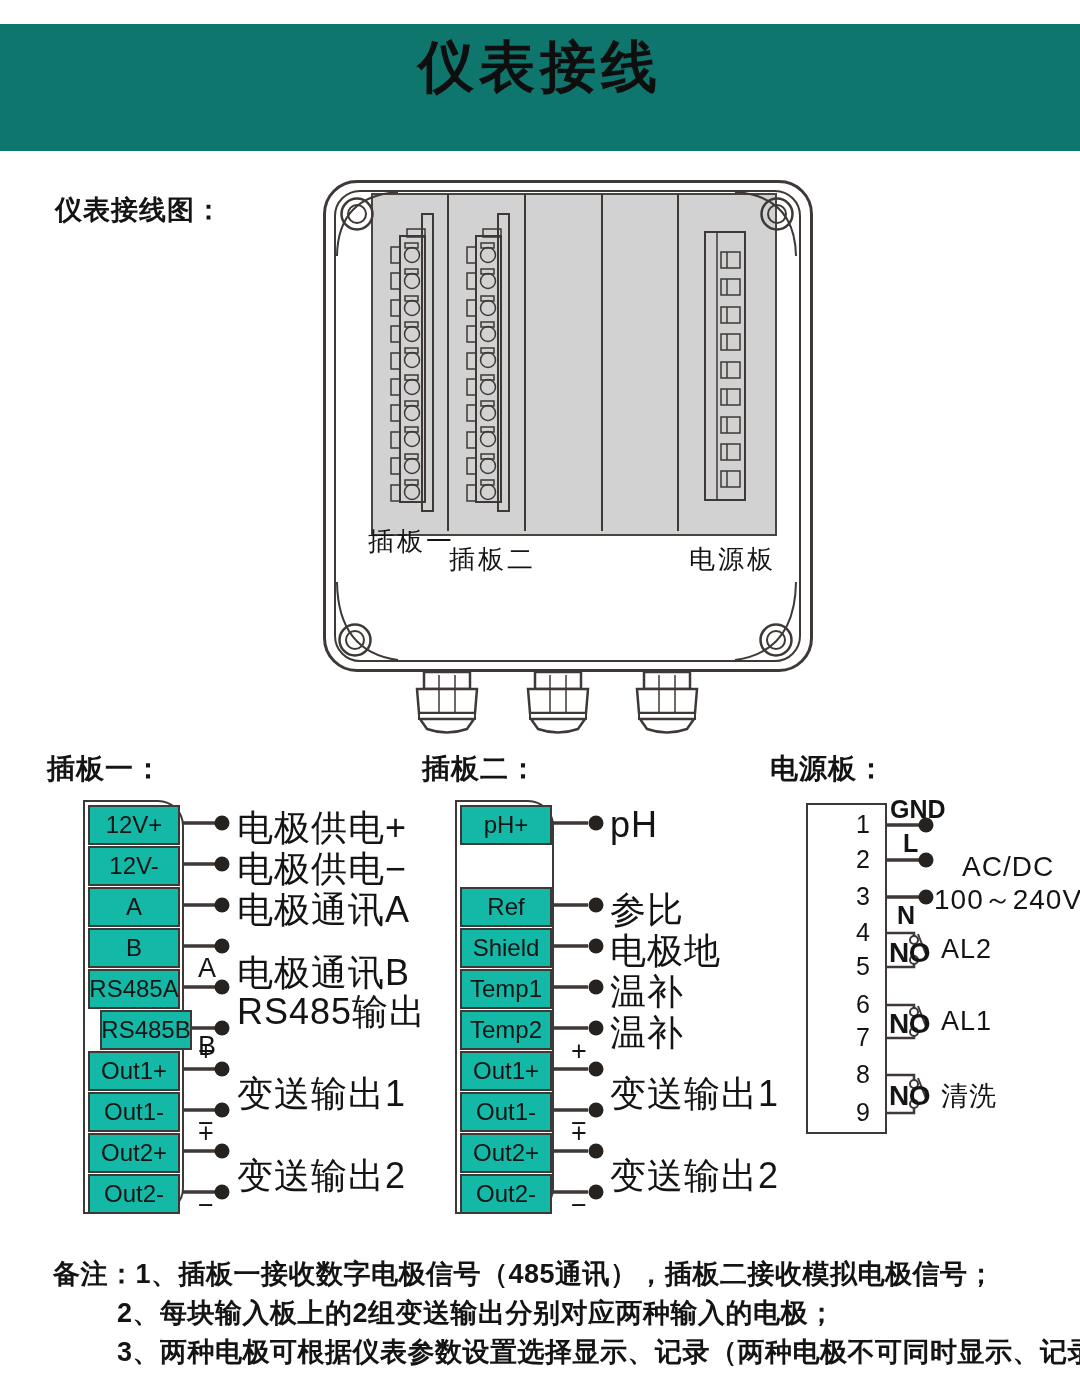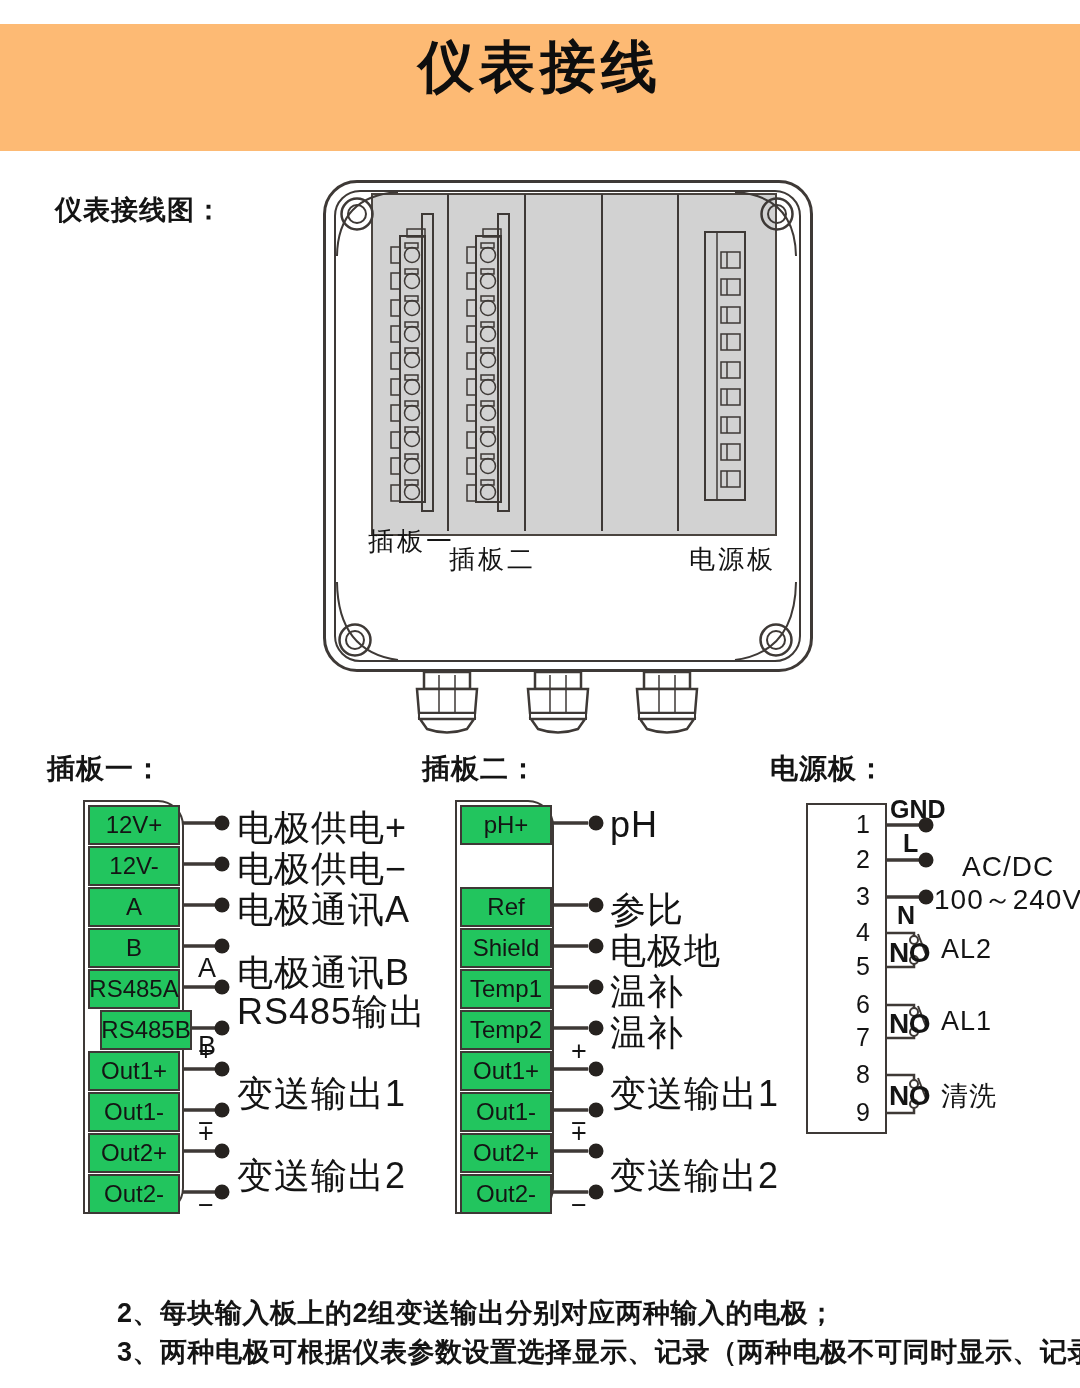--- a/index.html
+++ b/index.html
@@ -1,29 +1,29 @@
 <!DOCTYPE html>
 <html><head>
 <meta charset="utf-8">
 <style>
   html,body{margin:0;padding:0;background:#ffffff}
   .canvas{position:relative;width:1080px;height:1388px;background:#ffffff;overflow:hidden;
           font-family:"Liberation Sans","DejaVu Sans",sans-serif;color:#141414}
-  .banner{position:absolute;left:0;top:24px;width:1080px;height:127px;background:#fdba74;text-align:center}
+  .banner{position:absolute;left:0;top:24px;width:1080px;height:127px;background:#0f766e;text-align:center}
   .title{font-size:56px;font-weight:700;letter-spacing:5px;padding-top:6px;color:#0e0e0e}
   .subtitle{font-size:21px;margin-top:1px;letter-spacing:.5px;color:#1c1c1c}
   .dlabel{position:absolute;left:55px;top:192px;font-size:27px;font-weight:600;letter-spacing:1px}
   .sechead{position:absolute;font-size:28px;font-weight:600;letter-spacing:1px}
   .encouter{position:absolute;left:323px;top:180px;width:484px;height:486px;border:3px solid #3e3936;border-radius:34px}
   .encinner{position:absolute;left:334px;top:190px;width:463px;height:468px;border:2px solid #3e3936;border-radius:26px}
   .encpanel{position:absolute;left:371px;top:193px;width:402px;height:339px;background:#d2d2d2;border:2px solid #4a443f;z-index:0}
   .slotlbl{position:absolute;font-size:26px;font-family:"Liberation Serif","DejaVu Serif",serif;letter-spacing:3px;z-index:2}
   .cont{position:absolute;border:2.5px solid #3e3936;background:#ffffff;z-index:1}
   .rround{border-radius:0 26px 26px 0}
-  .tbox{position:absolute;width:88px;height:36px;border:2.5px solid #3e3936;background:#22c55e;display:flex;
+  .tbox{position:absolute;width:88px;height:36px;border:2.5px solid #3e3936;background:#14b8a6;display:flex;
         align-items:center;justify-content:center;font-size:24px;z-index:2}
   .lbl{position:absolute;font-size:36px;white-space:nowrap;letter-spacing:1px;z-index:2}
   .mark{position:absolute;font-size:27px;z-index:2}
   .num{position:absolute;left:848px;width:30px;text-align:center;font-size:25px;z-index:2}
   .pwr{position:absolute;font-size:25px;font-weight:600;z-index:2}
   .pwrbig{position:absolute;font-size:28px;font-weight:500;letter-spacing:1px;z-index:2;white-space:nowrap}
   .no{position:absolute;left:889px;font-size:28px;font-weight:700;letter-spacing:-.5px;z-index:2}
   .rlbl{position:absolute;font-size:27px;letter-spacing:1px;z-index:2;white-space:nowrap}
   .note{position:absolute;font-size:27px;font-weight:600;white-space:nowrap;letter-spacing:.5px}
   svg.art{position:absolute;left:0;top:0;z-index:1;pointer-events:none}
@@ -345,16 +345,19 @@
   <div class="pwr" style="left:897px;top:901px">N</div>
   <div class="pwrbig" style="left:962px;top:851px">AC/DC</div>
   <div class="pwrbig" style="left:934px;top:881px">100～240V</div>
   <div class="no" style="top:937px">NO</div>
   <div class="rlbl" style="left:941px;top:934px">AL2</div>
   <div class="no" style="top:1008px">NO</div>
   <div class="rlbl" style="left:941px;top:1006px">AL1</div>
   <div class="no" style="top:1080px">NO</div>
   <div class="rlbl" style="left:941px;top:1078px">清洗</div>
 
+  <div class="note" style="left:53px;top:1256px">
+    <span>备注：</span><span>1、插板一接收数字电极信号（485通讯），插板二接收模拟电极信号；</span>
+  </div>
   <div class="note" style="left:117px;top:1295px">2、每块输入板上的2组变送输出分别对应两种输入的电极；</div>
   <div class="note" style="left:117px;top:1334px">3、两种电极可根据仪表参数设置选择显示、记录（两种电极不可同时显示、记录）</div>
 
 </div>
 
 </body></html>

